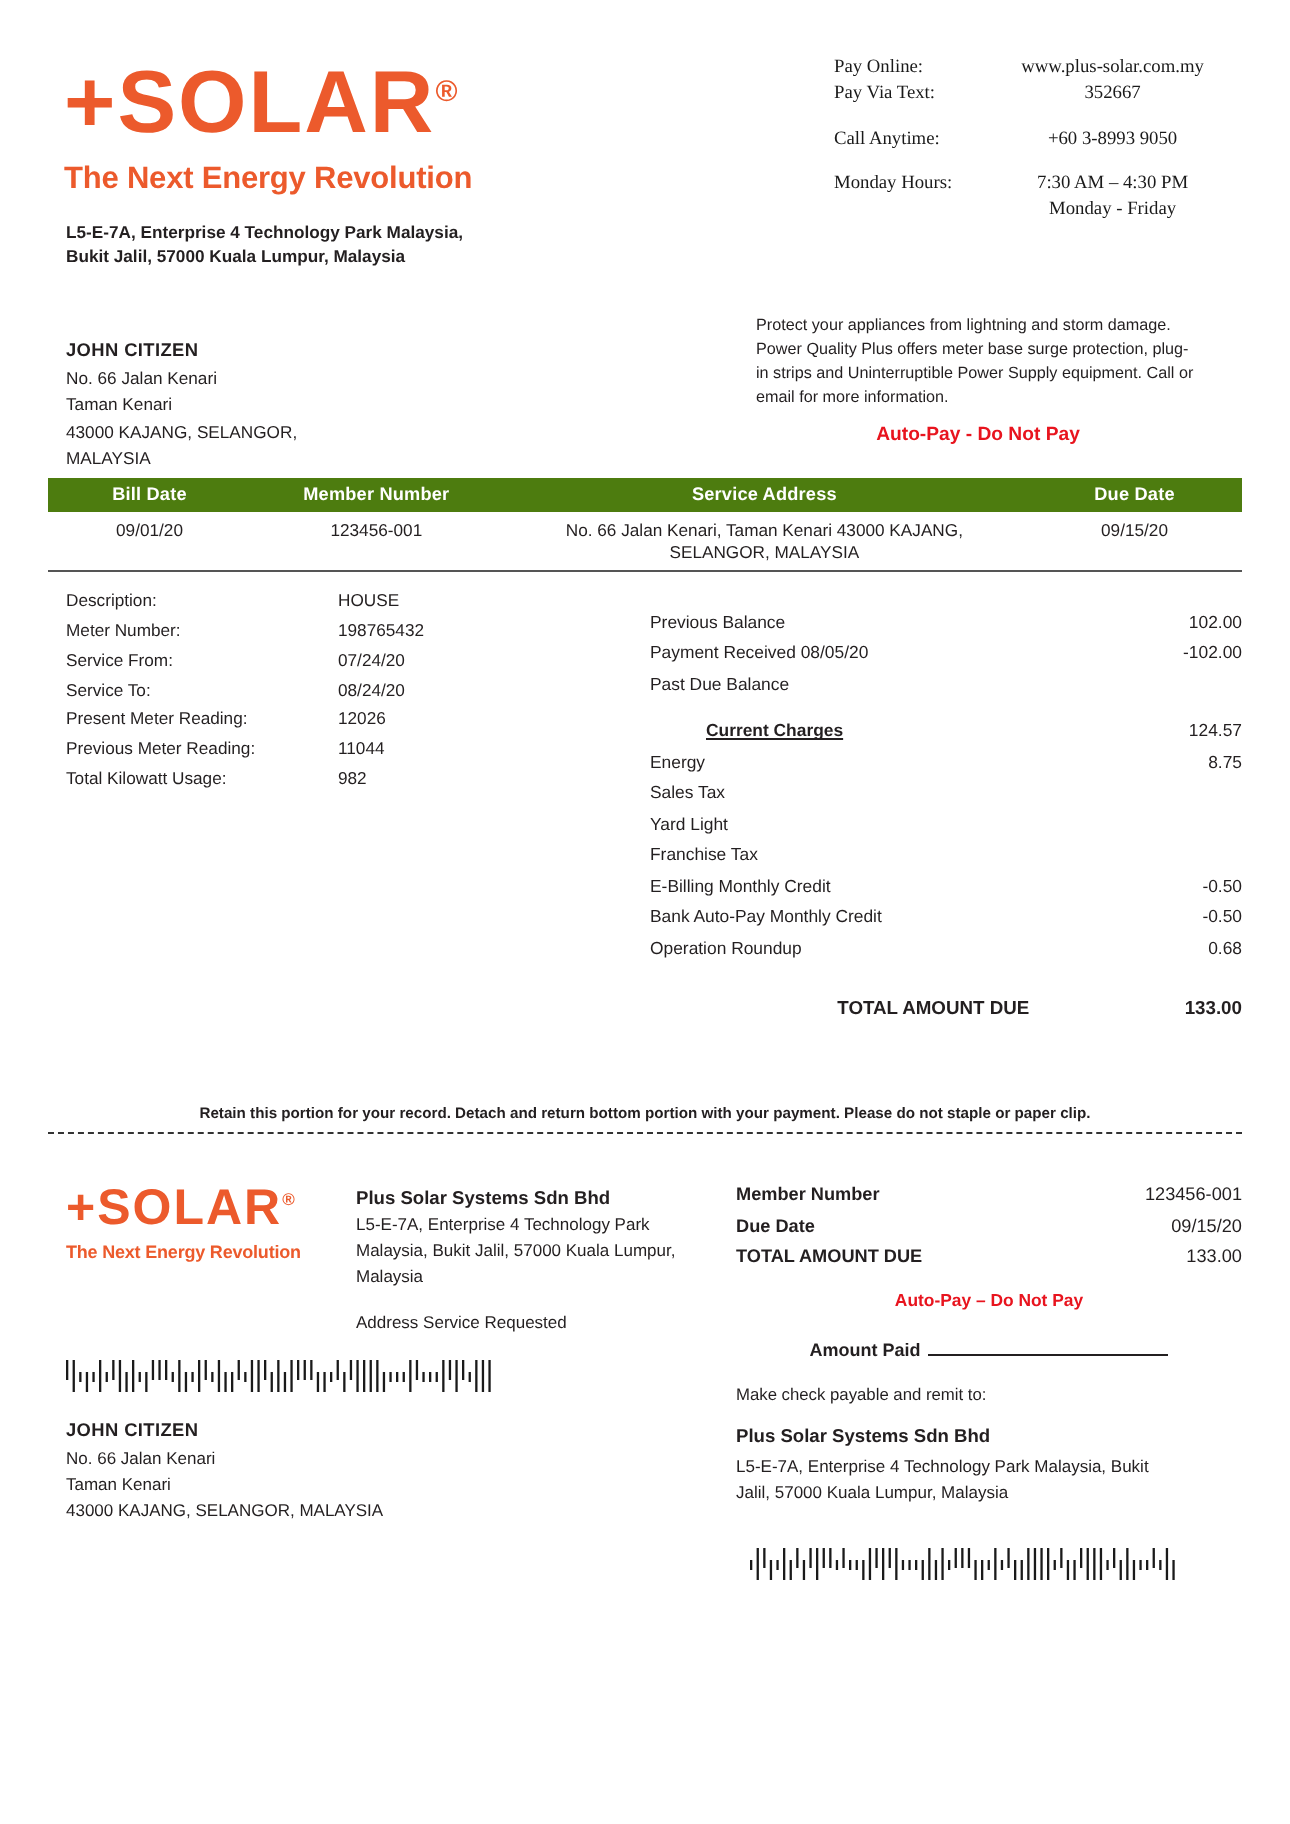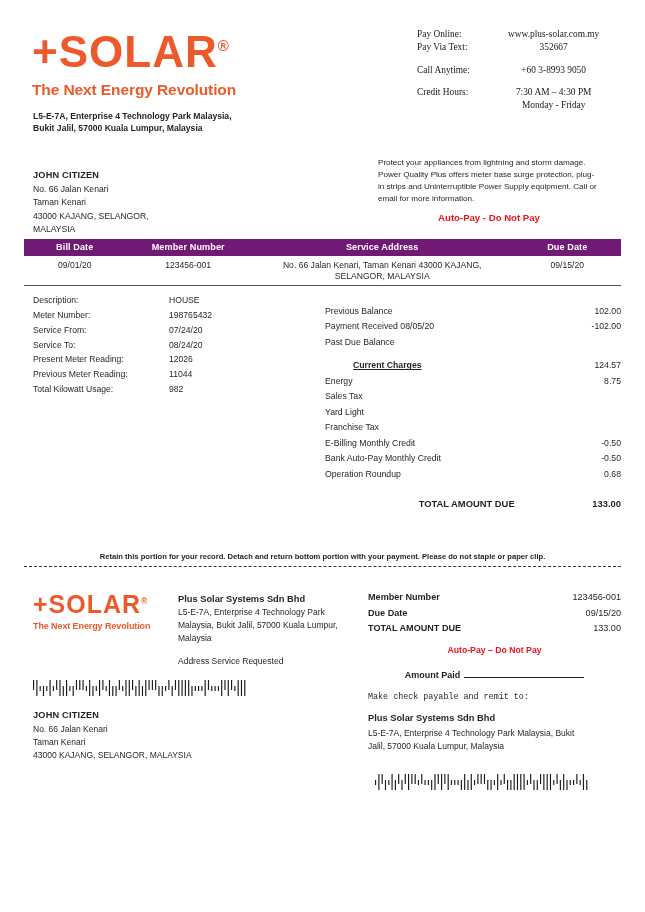--- a/index.html
+++ b/index.html
@@ -76,21 +76,21 @@
     color: #e8141e; font-weight: bold; font-size: 9.6px;
     text-align: center; margin-top: 5px;
   }
 
   
   #summary-table {
     position: absolute; left: 24px; top: 239px; width: 597px;
   }
   #summary-table table { width: 100%; border-collapse: collapse; table-layout: fixed; }
   #summary-table thead th {
-    background: #701a75; color: #ffffff; font-size: 9.1px; font-weight: bold;
+    background: #4d7c0f; color: #ffffff; font-size: 9.1px; font-weight: bold;
     padding: 3px 0 3.5px 0; text-align: center; letter-spacing: 0.1px;
   }
   #summary-table tbody td {
     font-size: 8.6px; text-align: center; padding: 4px 4px 7px 4px;
     vertical-align: top; line-height: 1.35;
   }
   #summary-rule {
     position: absolute; left: 24px; top: 285px; width: 597px;
     border-bottom: 0.8px solid #555;
   }
@@ -151,21 +151,21 @@
   }
   #amount-paid {
     position: absolute; left: 368px; top: 668px; width: 253px;
     text-align: center; font-weight: bold; font-size: 9px;
   }
   #amount-paid .ap-rule {
     display: inline-block; width: 120px; border-bottom: 1px solid #231f20;
     margin-left: 4px; height: 9px; vertical-align: baseline;
   }
   #remit-note {
-    position: absolute; left: 368px; top: 692px; font-size: 8.4px; font-family: Liberation Mono, monospace;
+    position: absolute; left: 368px; top: 692px; font-size: 8.4px;
   }
   #remit-block {
     position: absolute; left: 368px; top: 711px; width: 250px;
     font-size: 8.5px; line-height: 1.52;
   }
   #remit-block .rb-name { font-weight: bold; font-size: 9.3px; margin-bottom: 2px; }
 
   #stub-customer {
     position: absolute; left: 33px; top: 708px; font-size: 8.5px; line-height: 1.58;
   }
@@ -208,21 +208,21 @@
           </tr>
       <tr>
         <td class="lbl">Call Anytime:</td>
         <td class="val">+60 3-8993 9050</td>
       </tr>
       <tr class="gap">
             <td></td>
             <td></td>
           </tr>
       <tr>
-        <td class="lbl">Credit Hours:</td>
+        <td class="lbl">Monday Hours:</td>
         <td class="val">7:30 AM – 4:30 PM</td>
       </tr>
       <tr>
         <td class="lbl"></td>
         <td class="val">Monday - Friday</td>
       </tr>
     </tbody>
       </table>
   </div>
 

